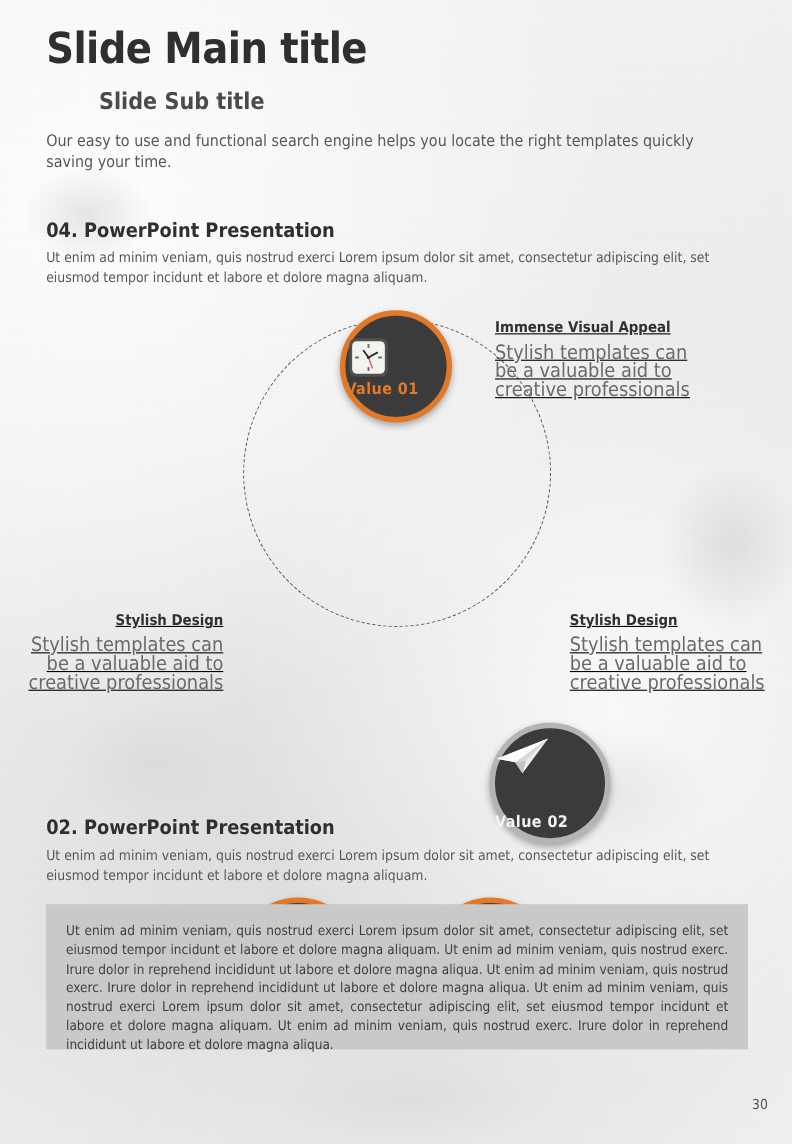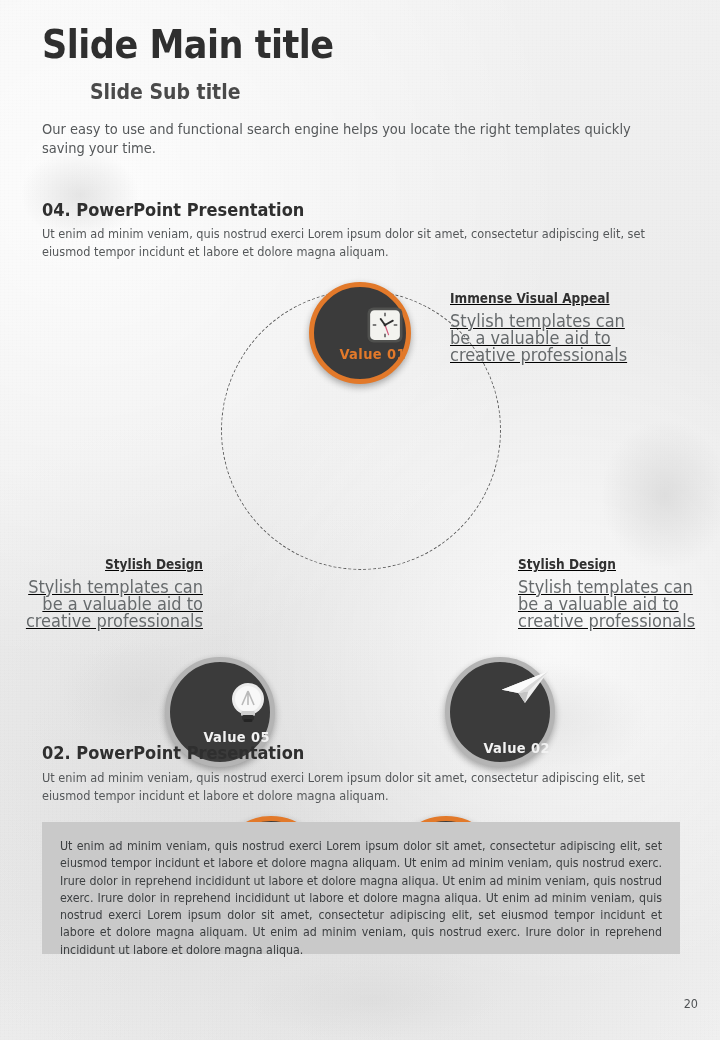--- a/index.html
+++ b/index.html
@@ -119,21 +119,21 @@
     box-sizing: border-box;
   }
   .node {
     position: absolute;
     border-radius: 50%;
     background: #3b3b3b;
     box-sizing: border-box;
     box-shadow: 0 3px 7px rgba(0,0,0,0.32);
     display: flex;
     flex-direction: column;
-    align-items: flex-end;
+    align-items: flex-start;
     justify-content: center;
   }
   .node.orange { border: 5px solid #e2792a; }
   .node.grey   { border: 5px solid #b4b4b4; }
   .node-label {
     font-size: 14.5px;
     font-weight: bold;
     font-family: "DejaVu Sans Condensed", "Liberation Sans Narrow", "Liberation Sans", sans-serif;
     letter-spacing: 0.4px;
   }
@@ -260,33 +260,20 @@
           <svg width="50" height="40" viewBox="0 0 60 48">
             <polygon points="2,26 58,4 30,42 22,30" fill="#efefef"></polygon>
             <polygon points="2,26 58,4 22,30" fill="#fbfbfb"></polygon>
             <polygon points="22,30 30,42 34,28" fill="#c4c4c4"></polygon>
             <polygon points="22,30 58,4 34,28" fill="#d9d9d9"></polygon>
           </svg>
         </span>
         <span class="node-label">Value 02</span>
       </div>
 
-      <div class="node grey" id="node05" style="width:110px;height:110px;">
-        <span class="node-icon">
-          <svg width="44" height="50" viewBox="0 0 44 50">
-            <circle cx="22" cy="20" r="16" fill="#ebebeb"></circle>
-            <circle cx="22" cy="20" r="13" fill="#f8f8f8"></circle>
-            <path d="M22 12 L16 26 M22 12 L22 26 M22 12 L28 26" stroke="#b9b9b9" stroke-width="1.6" fill="none"></path>
-            <rect x="15" y="32" width="14" height="5" rx="1.5" fill="#cfcfcf"></rect>
-            <rect x="16" y="36" width="12" height="5" rx="1.5" fill="#2f2f2f"></rect>
-            <rect x="17.5" y="40" width="9" height="3" rx="1.5" fill="#242424"></rect>
-          </svg>
-        </span>
-        <span class="node-label">Value 05</span>
-      </div>
 
       <div class="node orange" id="node04">
         <span class="node-icon">
           <svg width="48" height="42" viewBox="0 0 52 46">
             <rect x="14" y="2" width="24" height="15" fill="#f1f1f1"></rect>
             <rect x="8" y="15" width="36" height="5" fill="#cfcfcf"></rect>
             <rect x="5" y="18" width="42" height="14" rx="3" fill="#f0f0f0"></rect>
             <rect x="5" y="30" width="42" height="4" fill="#1f1f1f"></rect>
             <rect x="10" y="33" width="32" height="8" fill="#fafafa"></rect>
             <rect x="10" y="40" width="32" height="2" fill="#d6d6d6"></rect>
@@ -325,16 +312,16 @@
 
     </div>
 
     <div class="sec-head" id="sec2-head">02. PowerPoint Presentation</div>
     <div class="sec-body" id="sec2-body">Ut enim ad minim veniam, quis nostrud exerci  Lorem ipsum dolor sit amet, consectetur adipiscing elit, set eiusmod tempor incidunt et labore et dolore magna aliquam.</div>
 
     <div class="grey-box">
       <p>Ut enim ad minim veniam, quis nostrud exerci  Lorem ipsum dolor sit amet, consectetur adipiscing elit, set eiusmod tempor incidunt et labore et dolore magna aliquam. Ut enim ad minim veniam, quis nostrud exerc. Irure dolor in reprehend incididunt ut labore et dolore magna aliqua. Ut enim ad minim veniam, quis nostrud exerc. Irure dolor in reprehend incididunt ut labore et dolore magna aliqua. Ut enim ad minim veniam, quis nostrud exerci  Lorem ipsum dolor sit amet, consectetur adipiscing elit, set eiusmod tempor incidunt et labore et dolore magna aliquam. Ut enim ad minim veniam, quis nostrud exerc. Irure dolor in reprehend incididunt ut labore et dolore magna aliqua.</p>
     </div>
 
-    <div class="page-num">20</div>
+    <div class="page-num">30</div>
 
   </div>
 </div>
 
 </body></html>

